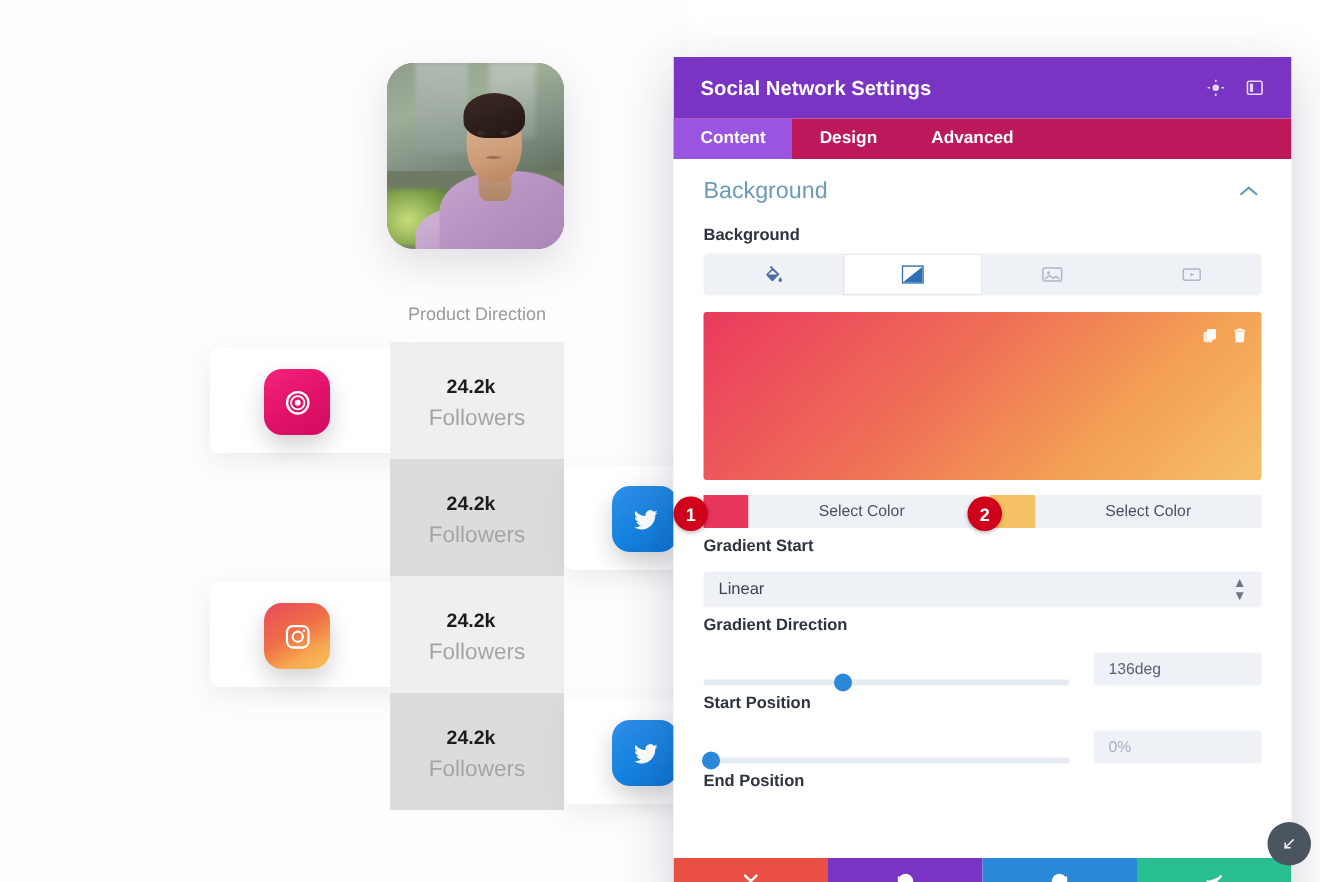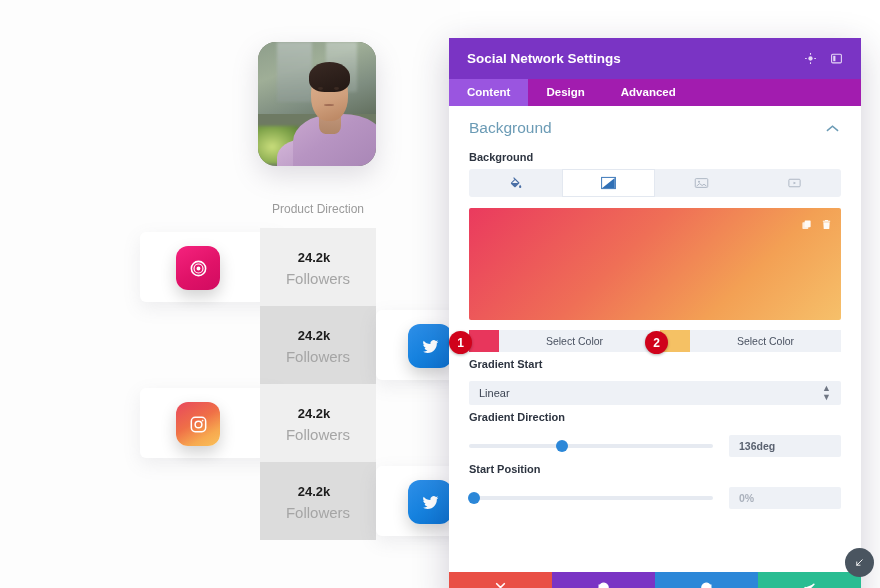--- a/index.html
+++ b/index.html
@@ -111,21 +111,21 @@
     display:flex; align-items:center; padding: 0 14px 0 18px;
   }
   .panel-title { color:#ffffff; font-size:13.5px; font-weight:bold; flex:1; }
   .head-btn {
     width: 22px; height: 22px; margin-left: 4px;
     display:flex; align-items:center; justify-content:center;
     border-radius:3px;
   }
   .head-btn svg { width:13px; height:13px; fill:#e6d7f7; stroke:#e6d7f7; }
 
-  .tabs { height: 27px; background:#a21caf; display:flex; }
+  .tabs { height: 27px; background:#be185d; display:flex; }
   .tab {
     padding: 0 18px; height:27px; line-height:27px;
     font-size: 11.5px; font-weight:bold; color:#ffffff;
   }
   .tab.active { background:#9a55e0; }
 
   .panel-body {
     position:absolute; left:0; top:68px; right:0; bottom:30px;
     background:#ffffff; overflow:hidden;
   }
@@ -168,21 +168,21 @@
   .gap6 { width: 10px; }
 
   .select-box {
     margin: 5px 20px 0 20px; height:24px; background:#eef1f6;
     border-radius:2px; display:flex; align-items:center;
     padding: 0 10px; font-size:11px; color:#3c4452; position:relative;
   }
   .select-arrows { position:absolute; right:10px; font-size:9px; color:#6f7683; line-height:1; }
 
   .slider-row {
-    margin: 6px 20px 0 20px; display:flex; align-items:center;font-weight:bold;
+    margin: 6px 20px 0 20px; display:flex; align-items:flex-end;
   }
   .track {
     position:relative; height:4px; background:#e6eaf1; border-radius:2px; flex:1;
   }
   .knob {
     position:absolute; top:-4px; width:12px; height:12px; border-radius:50%;
     background:#2b87d8;
   }
   .val-box {
     width: 112px; height: 22px; margin-left: 16px; background:#eef1f6;
@@ -405,20 +405,21 @@
       </div>
 
       <div class="field-label">Start Position</div>
       <div class="slider-row">
         <div class="track">
           <div class="knob" id="knob-start" style="left: calc(0% - 1px);"></div>
         </div>
         <div class="val-box val-muted">0%</div>
       </div>
 
+      <div class="field-label">End Position</div>
 
     </div>
 
     <div class="panel-foot">
       <div class="foot-btn f-close">
         <svg viewBox="0 0 24 24" stroke-width="3" stroke-linecap="round" fill="none">
             <path d="M5 5l14 14M19 5L5 19"></path>
           </svg>
       </div>
       <div class="foot-btn f-undo">

